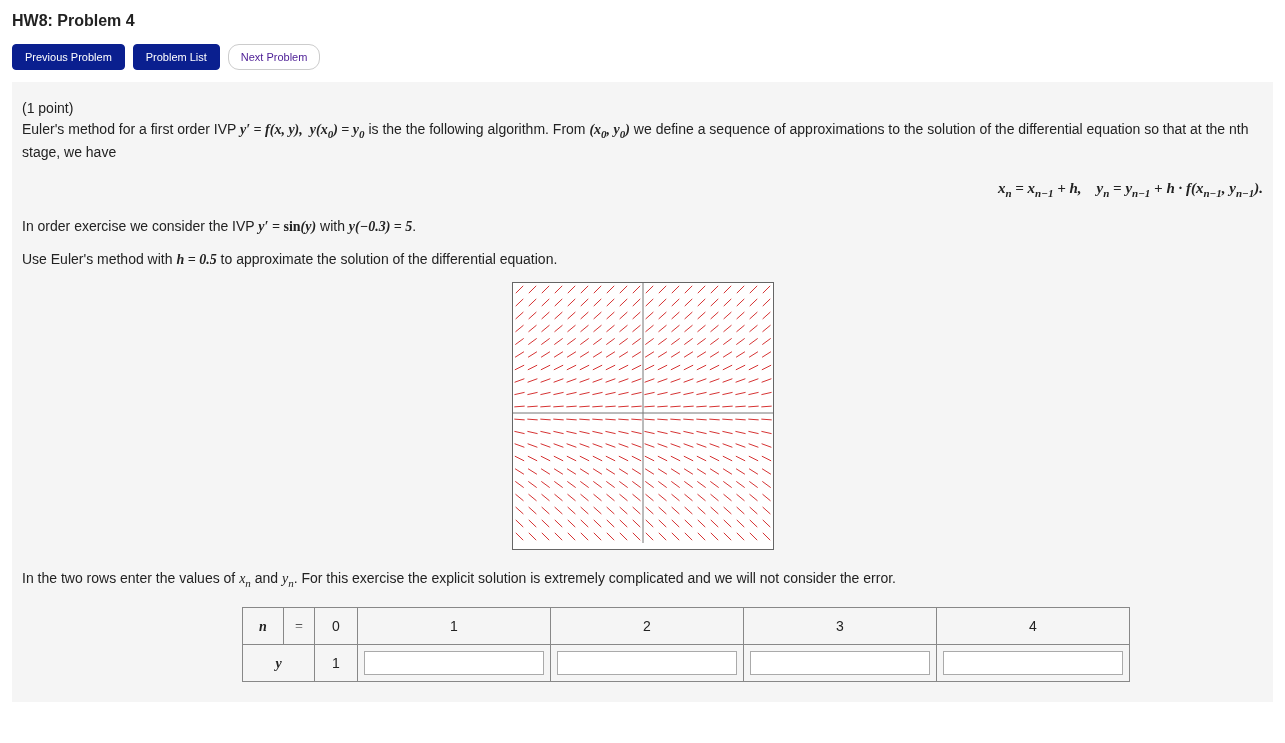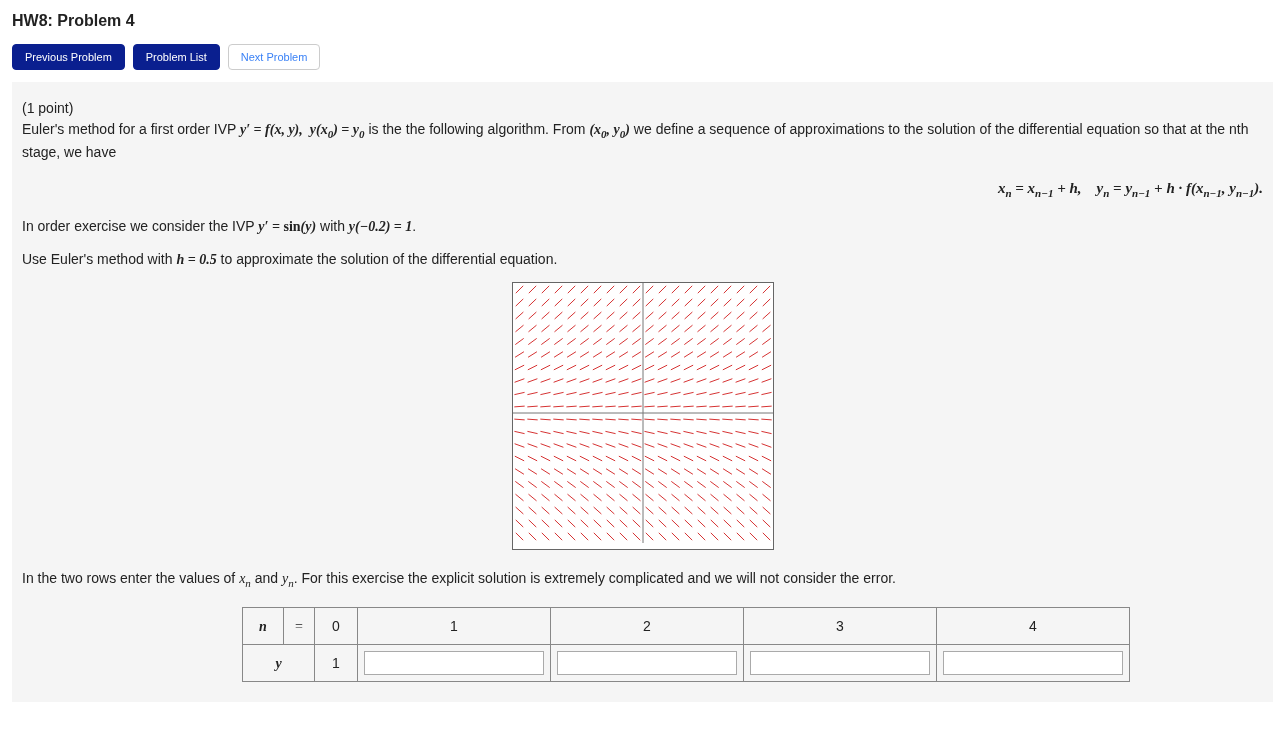--- a/index.html
+++ b/index.html
@@ -27,23 +27,24 @@
     cursor: pointer;
     margin-right: 4px;
   }
   .btn-primary {
     background: #0a1f8f;
     color: #fff;
     border-color: #0a1f8f;
   }
   .btn-disabled {
     background: #fff;
-    color: #3b82f6;
+    color: #4c1d95;
     border-color: #ccc;
     cursor: default;
+    border-radius: 11px;
   }
   .problem-body {
     background: #f5f5f5;
     padding: 10px 10px 20px 10px;
     line-height: 1.5;
   }
   .problem-body p {
     margin: 6px 0 12px 0;
   }
   .math {
@@ -136,21 +137,21 @@
   </p>
 
   <div class="eq-block">
     x<sub>n</sub> = x<sub>n−1</sub> + h,&nbsp;&nbsp;&nbsp; y<sub>n</sub> = y<sub>n−1</sub> + h · f(x<sub>n−1</sub>, y<sub>n−1</sub>).
   </div>
 
   <p>
     <span>In order exercise we consider the IVP </span>
     <span class="math"><b>y′ = <span class="upright" style="font-style:normal">sin</span>(y)</b></span>
     <span> with </span>
-    <span class="math"><b>y(−0.2) = 1</b></span><span>.</span>
+    <span class="math"><b>y(−0.3) = 5</b></span><span>.</span>
   </p>
 
   <p>
     <span>Use Euler's method with </span>
     <span class="math"><b>h = 0.5</b></span>
     <span> to approximate the solution of the differential equation.</span>
   </p>
 
   <div class="plot-container">
     <div class="plot-frame">

